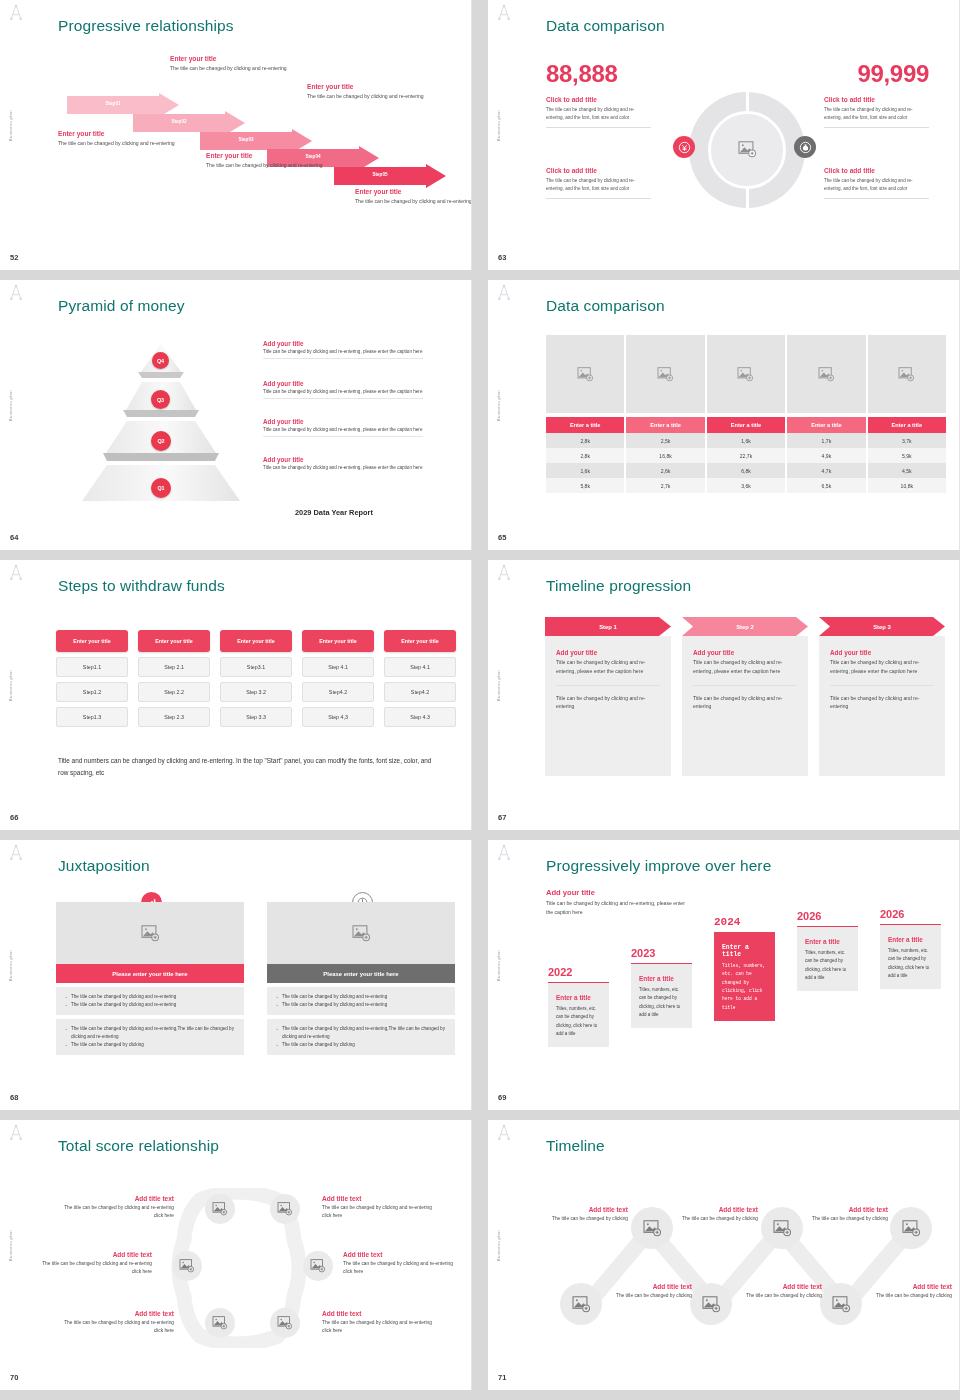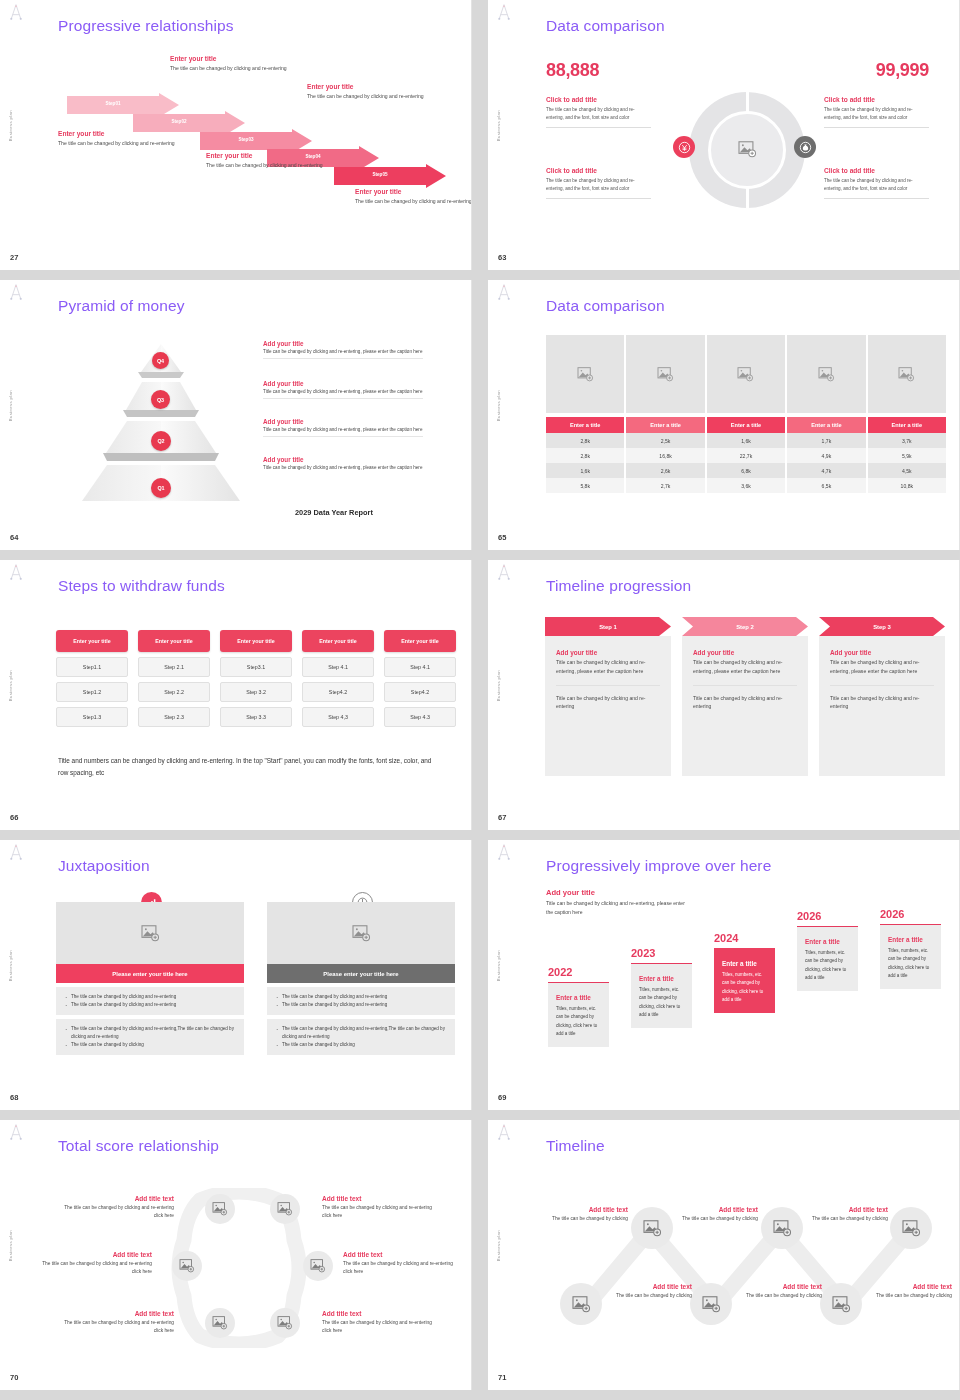--- a/index.html
+++ b/index.html
@@ -24,27 +24,27 @@
     border-right:1px solid #e3e3e3;
   }
   .slide.right { margin-left:8px;padding-left:17px; }
   .logo { position:absolute; left:6px; top:3px; width:20px; height:20px; opacity:.55;}
   .vtext {
     position:absolute; left:8px; top:110px;
     font-size:4.2px; letter-spacing:.4px; color:#9a9a9a;
     writing-mode:vertical-rl; transform:rotate(180deg);
   }
   .pagenum { position:absolute; left:10px; bottom:8px; font-size:7.5px; color:#3a3a3a; font-weight:bold;}
-  .title { position:absolute; left:58px; top:17px; font-size:15.5px; color:#8b5cf6; font-weight:400; letter-spacing:.1px;}
+  .title { position:absolute; left:58px; top:17px; font-size:15.5px; color:#0f766e; font-weight:400; letter-spacing:.1px;}
   .ablock { position:absolute; width:118px; }
   .ablock .h { font-size:6.6px; font-weight:bold; color:#e63a5e; margin-bottom:2px;}
   .ablock .p { font-size:5.1px; color:#4a4a4a; line-height:1.65;}
 
   
-  .bignum { position:absolute; font-size:18px; font-weight:bold; color:#e63a5e; letter-spacing:-.3px;}
+  .bignum { position:absolute; font-size:24px; font-weight:bold; color:#e63a5e; letter-spacing:-.3px;}
   .dc-blk { position:absolute; width:105px; }
   .dc-blk .h { font-size:6.6px; font-weight:bold; color:#e63a5e; margin-bottom:3px;}
   .dc-blk .p { font-size:4.6px; color:#555; line-height:1.75;}
   .dc-blk .rule { margin-top:5px; border-top:1px solid #ddd;}
   .ring-out { position:absolute; width:116px; height:116px; border-radius:50%; background:#e4e4e6;}
   .ring-in { position:absolute; width:78px; height:78px; border-radius:50%; background:#ebebed; border:3px solid #fff;}
   .ring-gap-v { position:absolute; width:3px; background:#fff; }
   .mini-c { position:absolute; width:22px;height:22px;border-radius:50%; display:flex;align-items:center;justify-content:center;}
 
   
@@ -179,21 +179,21 @@
   </div>
   <div class="ablock" style="left:307px;top:83px;">
     <div class="h">Enter your title</div>
     <div class="p">The title can be changed by clicking and re-entering</div>
   </div>
   <div class="ablock" style="left:355px;top:188px;">
     <div class="h">Enter your title</div>
     <div class="p">The title can be changed by clicking and re-entering</div>
   </div>
 
-  <div class="pagenum">27</div>
+  <div class="pagenum">52</div>
 </div>
 
 <div class="slide right">
   <svg class="logo" viewBox="0 0 24 24">
     <path d="M12 2 L18 20 M12 2 L6 20 M8 14 H16" stroke="#b9b9c8" stroke-width="1.1" fill="none"></path>
     <circle cx="12" cy="4" r="1" fill="#e08a9c"></circle>
         <circle cx="6.4" cy="19" r="1.2" fill="#9aa0c0"></circle>
         <circle cx="17.6" cy="19" r="1.2" fill="#9aa0c0"></circle>
   </svg>
   <div class="vtext">Business plan</div>
@@ -605,21 +605,21 @@
       <div class="p">Titles, numbers, etc. can be changed by clicking, click here to add a title</div>
     </div>
   </div>
   <div class="yr-col" style="left:143px;top:107px;">
     <div class="yr-year">2023</div>
     <div class="yr-card">
       <div class="h">Enter a title</div>
       <div class="p">Titles, numbers, etc. can be changed by clicking, click here to add a title</div>
     </div>
   </div>
-  <div class="yr-col" style="left:226px;top:92px;">
+  <div class="yr-col" style="left:226px;top:76px;font-family:Liberation Mono, monospace;">
     <div class="yr-year">2024</div>
     <div class="yr-card active">
       <div class="h">Enter a title</div>
       <div class="p">Titles, numbers, etc. can be changed by clicking, click here to add a title</div>
     </div>
   </div>
   <div class="yr-col" style="left:309px;top:70px;">
     <div class="yr-year">2026</div>
     <div class="yr-card">
       <div class="h">Enter a title</div>

